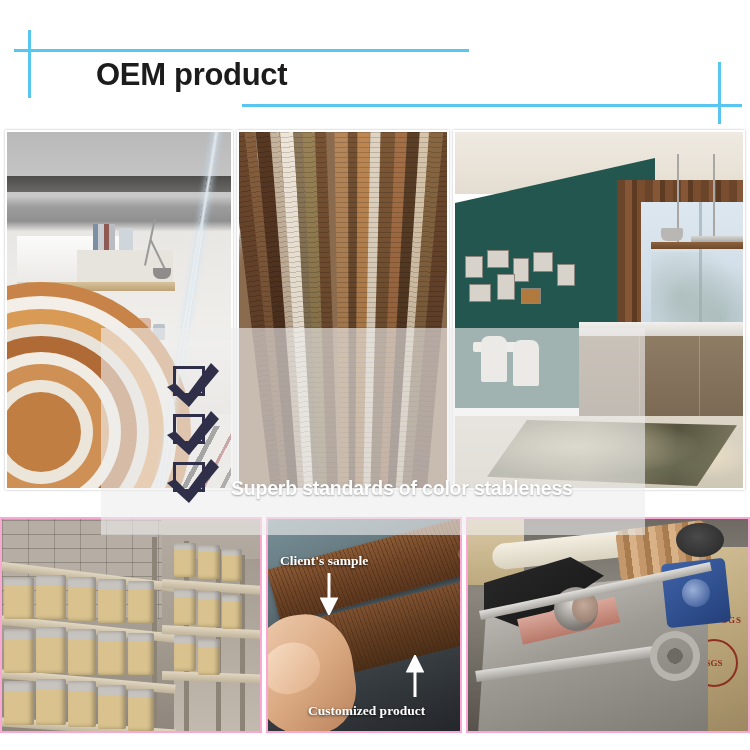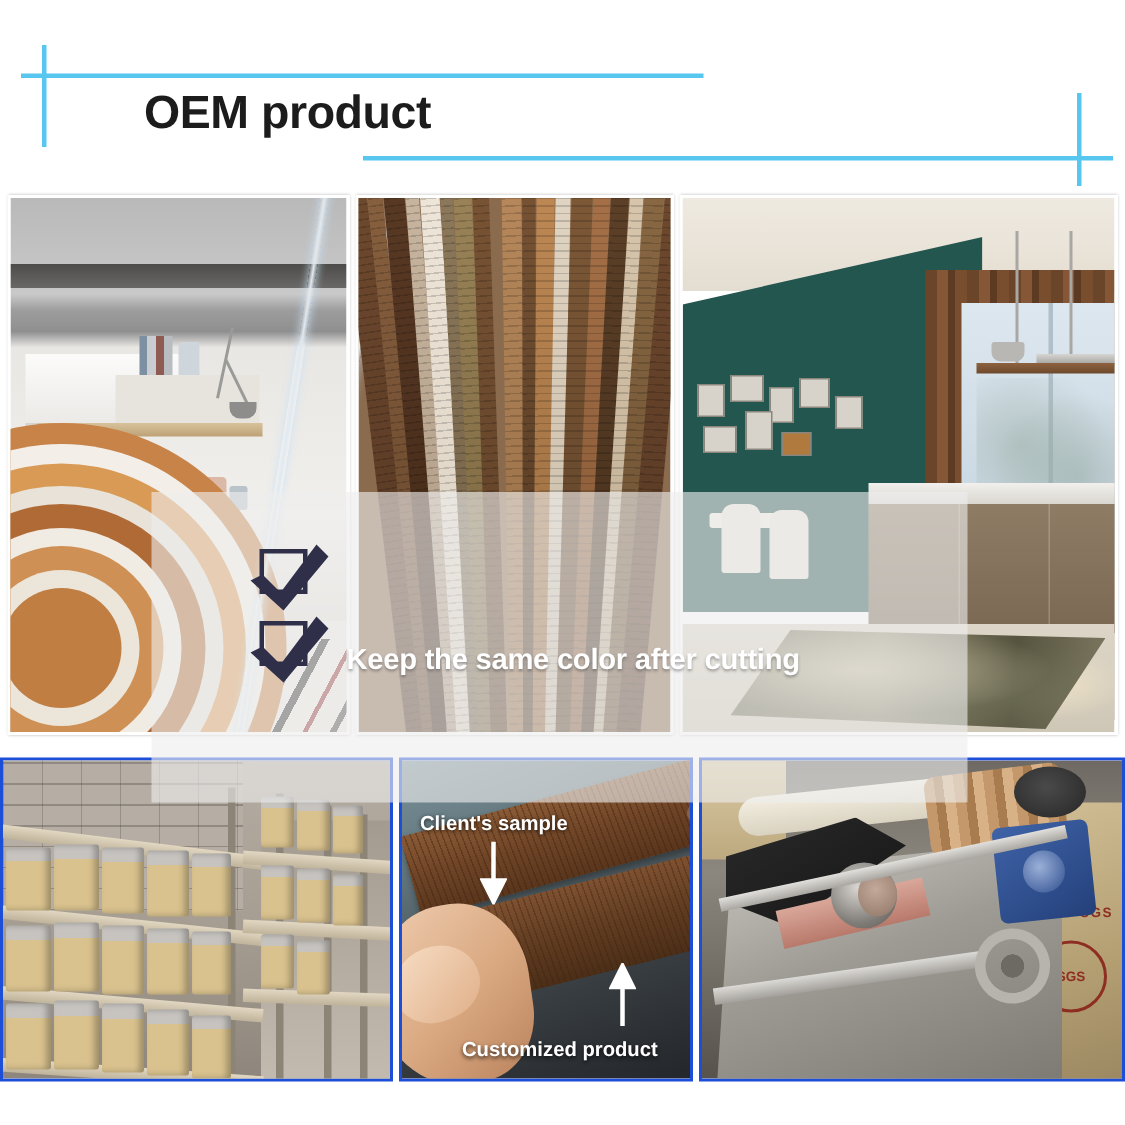--- a/index.html
+++ b/index.html
@@ -263,22 +263,23 @@
     font-size:19.5px; font-weight:bold; color:#ffffff;
     letter-spacing:-0.2px; white-space:nowrap;
     text-shadow:0 1px 2px rgba(60,60,60,.45);
   }
 
   
   .row-bot {
     position:absolute; left:0; top:505px; width:750px; height:216px;
   }
   .bpanel {
-    position:absolute; top:0; height:216px; overflow:hidden;
-    border:2px solid #1d4ed8;
+    position:absolute; top:12px; height:216px; overflow:hidden;
+    border:2px solid #f9a8d4;
+    font-family:Liberation Serif, serif;
   }
   .b-warehouse { left:0;   width:262px; }
   .b-sample    { left:266px; width:196px; }
   .b-machine   { left:466px; width:284px; }
 
   
   .w-bg { position:absolute; inset:0;
     background:linear-gradient(180deg,#b4aca2 0%,#a79e93 50%,#8e867c 100%); }
   .w-brick {
     position:absolute; left:0; top:0; width:160px; height:100px;
@@ -568,23 +569,30 @@
           </svg>
         </span>
       </div>
 
       <div class="feature">
         <span class="chk">
           <svg width="58" height="54" viewBox="0 0 58 54">
             <path d="M4 30 L12 26 L24 38 L48 6 L56 14 L26 50 Z" fill="#2f2f49"></path>
           </svg>
         </span>
-        <span class="feature-text">Keep the same color after cutting</span>
       </div>
 
+      <div class="feature">
+        <span class="chk">
+          <svg width="58" height="54" viewBox="0 0 58 54">
+            <path d="M4 30 L12 26 L24 38 L48 6 L56 14 L26 50 Z" fill="#2f2f49"></path>
+          </svg>
+        </span>
+        <span class="feature-text">Superb standards of color stableness</span>
+      </div>
 
     </div>
   </div>
 </div>
 
 <div class="row-bot">
 
   <div class="bpanel b-warehouse">
     <div class="w-bg"></div>
     <div class="w-brick"></div>

